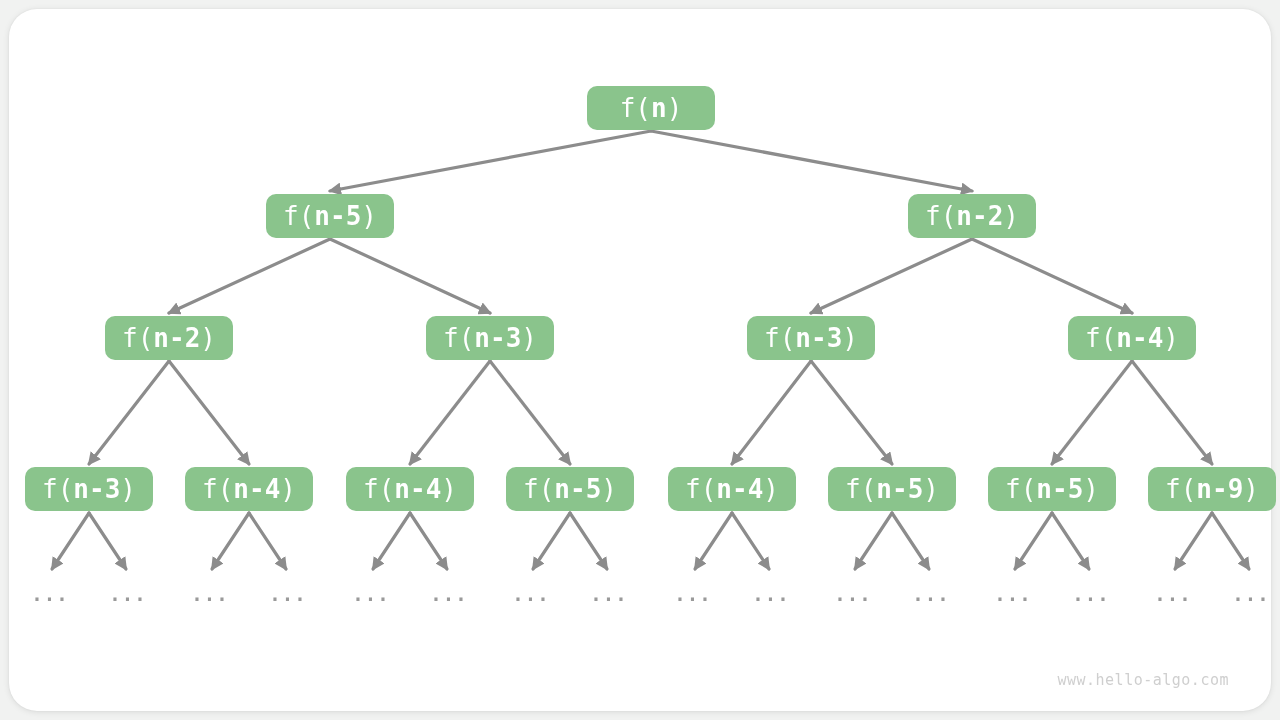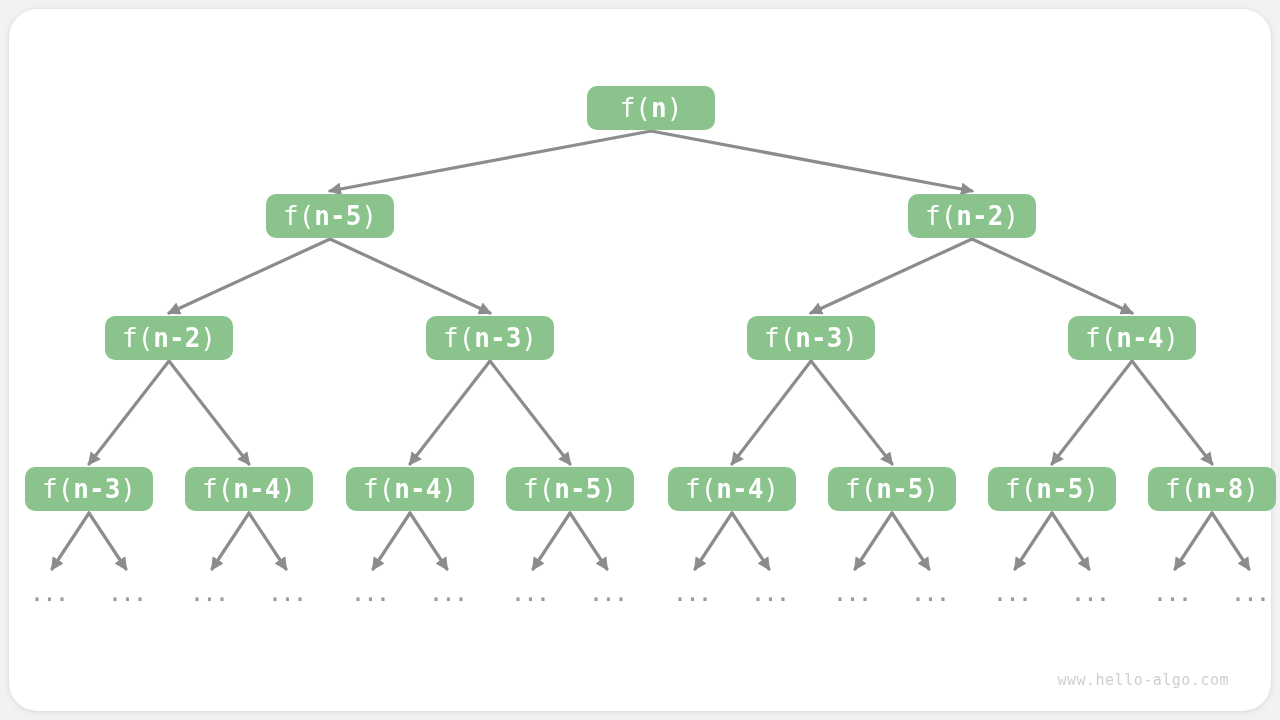--- a/index.html
+++ b/index.html
@@ -169,21 +169,21 @@
           <span class="arg">n-5</span>
           <span>)</span>
         </div>
         <div class="node" style="left: 1043px; top: 480px; background: rgb(138, 196, 140); color: rgb(255, 255, 255);">
           <span>f(</span>
           <span class="arg">n-5</span>
           <span>)</span>
         </div>
         <div class="node" style="left: 1203px; top: 480px; background: rgb(138, 196, 140); color: rgb(255, 255, 255);">
           <span>f(</span>
-          <span class="arg">n-8</span>
+          <span class="arg">n-9</span>
           <span>)</span>
         </div>
         <div class="ellipsis" style="left: 41px; top: 585px; color: rgb(154, 154, 154);">...</div>
         <div class="ellipsis" style="left: 119px; top: 585px; color: rgb(154, 154, 154);">...</div>
         <div class="ellipsis" style="left: 201px; top: 585px; color: rgb(154, 154, 154);">...</div>
         <div class="ellipsis" style="left: 279px; top: 585px; color: rgb(154, 154, 154);">...</div>
         <div class="ellipsis" style="left: 362px; top: 585px; color: rgb(154, 154, 154);">...</div>
         <div class="ellipsis" style="left: 440px; top: 585px; color: rgb(154, 154, 154);">...</div>
         <div class="ellipsis" style="left: 522px; top: 585px; color: rgb(154, 154, 154);">...</div>
         <div class="ellipsis" style="left: 600px; top: 585px; color: rgb(154, 154, 154);">...</div>

